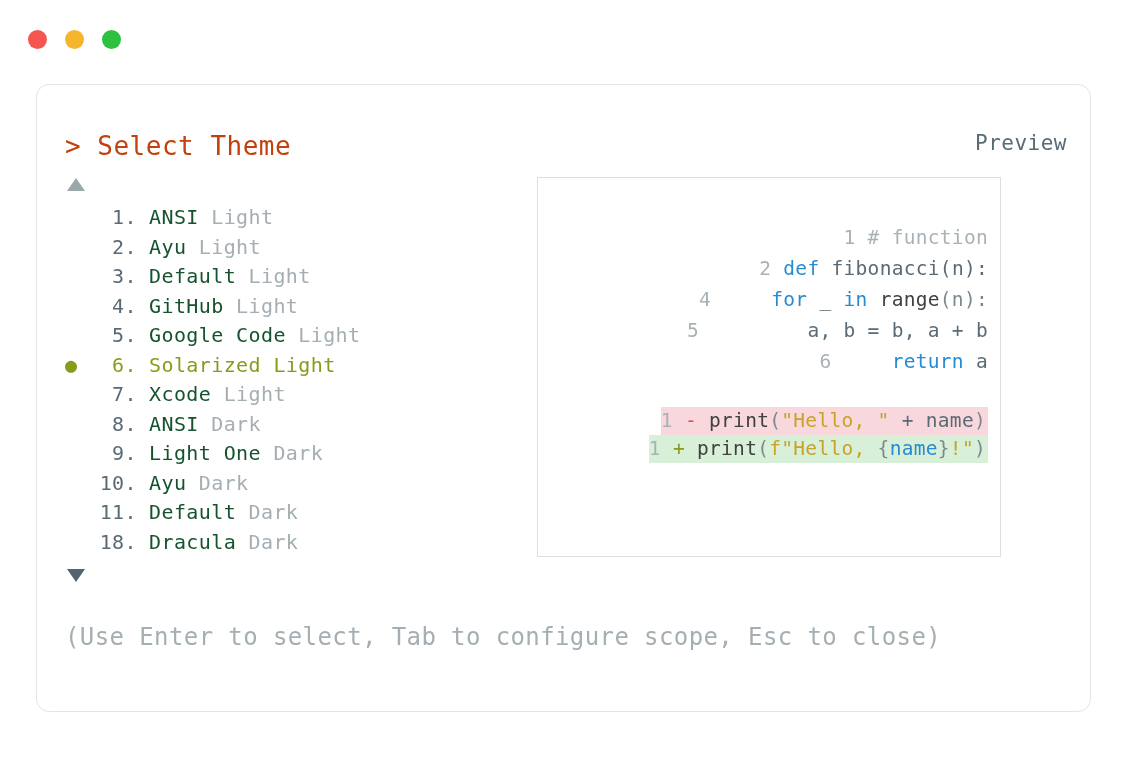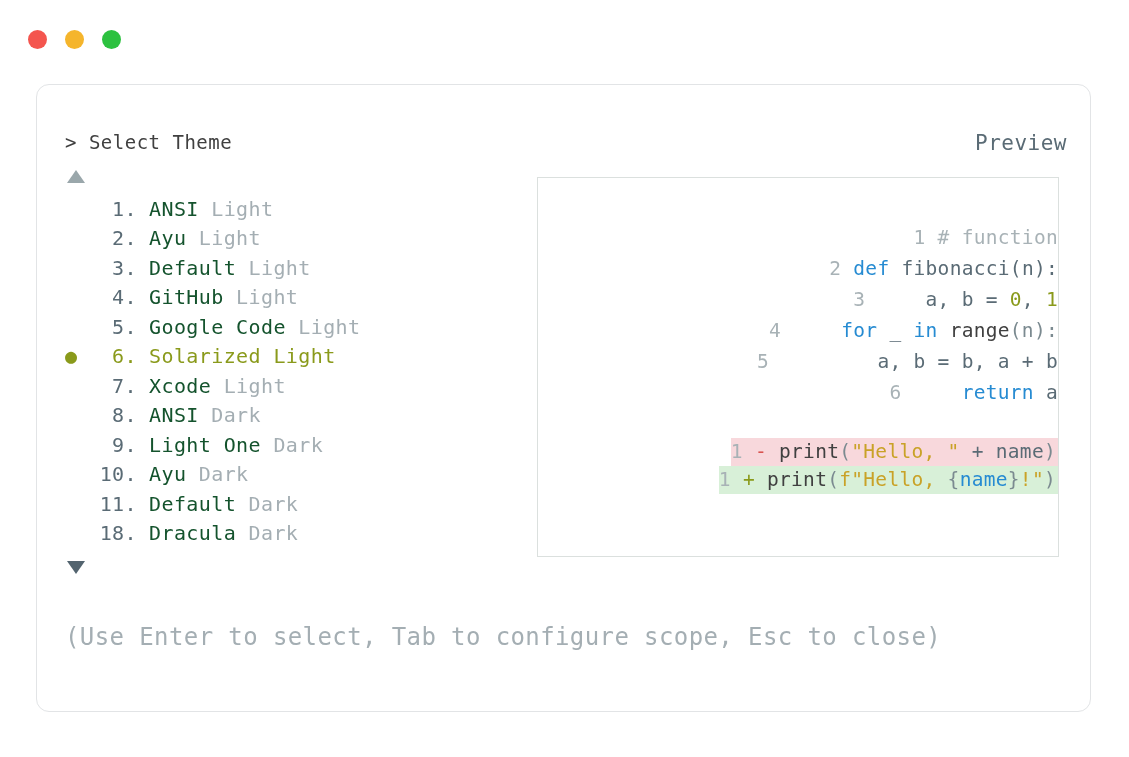--- a/index.html
+++ b/index.html
@@ -54,22 +54,22 @@
   .right-col {
     position: absolute;
     left: 500px;
     top: 46px;
     width: 530px;
     text-align: right;
   }
 
   
   .prompt {
-    font-size: 19px;
-    color: #404040;
+    font-size: 26px;
+    color: #c2410c;
     letter-spacing: 0.5px;
     white-space: pre;
     line-height: 1.2;
   }
 
   
   .arrow {
     width: 0; height: 0;
     margin-left: 2px;
   }
@@ -128,25 +128,25 @@
 
   
   .preview-label {
     font-size: 21px;
     color: #5a6b75;
     letter-spacing: 0.5px;
     white-space: pre;
   }
   .preview-box {
     margin-top: 22px;
-    width: 522px;
+    width: 464px;
     height: 380px;
     border: 1.5px solid #dbe0de;
     background: #ffffff;
-    padding: 44px 0 0 20px;
+    padding: 44px 12px 0 20px;
   }
 
   .code-line {
     font-size: 19.5px;
     line-height: 31px;
     white-space: pre;
     letter-spacing: 0.3px;
   }
   .ln {
     color: #a8b2b6;
@@ -220,21 +220,20 @@
       <div class="arrow arrow-down"></div>
     </div>
 
     <div class="right-col">
       <div class="preview-label">Preview</div>
 
       <div class="preview-box">
         <div id="code-block">
             <div class="code-line"><span class="ln">1</span><span class="tok-comment"> # function</span></div>
             <div class="code-line"><span class="ln">2</span><span class="tok-plain"> </span><span class="tok-kw">def</span><span class="tok-plain"> fibonacci(n):</span></div>
-            <div class="code-line"><span class="ln">3</span><span class="tok-plain">     a, b = </span><span class="tok-num">0</span><span class="tok-plain">, </span><span class="tok-num">1</span></div>
             <div class="code-line"><span class="ln">4</span><span class="tok-plain">     </span><span class="tok-kw">for</span><span class="tok-plain"> _ </span><span class="tok-kw">in</span><span class="tok-plain"> </span><span class="tok-fn">range</span><span class="tok-punct">(n):</span></div>
             <div class="code-line"><span class="ln">5</span><span class="tok-plain">         a, b = b, a + b</span></div>
             <div class="code-line"><span class="ln">6</span><span class="tok-plain">     </span><span class="tok-kw">return</span><span class="tok-plain"> a</span></div>
           </div>
         <div class="diff-block" id="diff-block">
             <div><span class="diff-line diff-del"><span class="ln">1 </span><span class="mark-del">- </span><span class="tok-fn">print</span><span class="tok-punct">(</span><span class="tok-str">"Hello, "</span><span class="tok-plain"> + </span><span class="tok-var">name</span><span class="tok-punct">)</span></span></div>
             <div><span class="diff-line diff-add"><span class="ln">1 </span><span class="mark-add">+ </span><span class="tok-fn">print</span><span class="tok-punct">(</span><span class="tok-str">f"Hello, </span><span class="tok-punct">{</span><span class="tok-kw">name</span><span class="tok-punct">}</span><span class="tok-str">!"</span><span class="tok-punct">)</span></span></div>
           </div>
       </div>
     </div>

